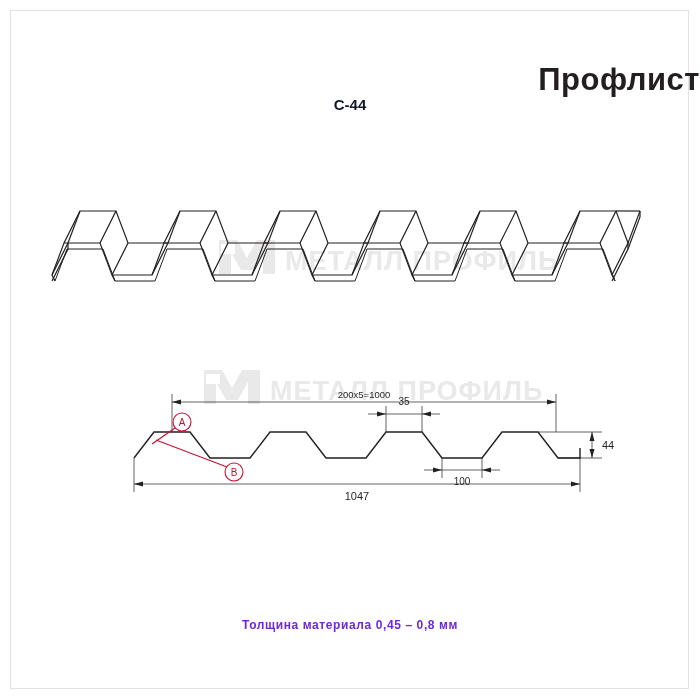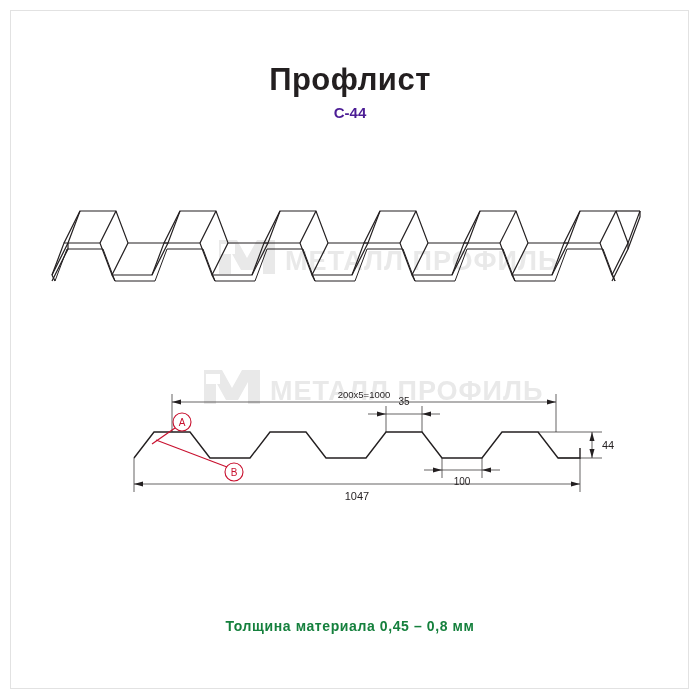--- a/index.html
+++ b/index.html
@@ -28,46 +28,46 @@
     width: 679px;
     height: 679px;
     border: 1px solid #e2e2e2;
     box-sizing: border-box;
   }
   .title {
     position: absolute;
     left: 0;
     top: 62px;
     width: 700px;
-    text-align: center;
+    text-align: right;
     font-size: 31px;
     font-weight: bold;
     letter-spacing: 0.5px;
     color: #231f20;
   }
   .subtitle {
     position: absolute;
     left: 0;
-    top: 104px;
+    top: 96px;
     width: 700px;
     text-align: center;
     font-size: 15px;
     font-weight: bold;
-    color: #4c1d95;
+    color: #0f172a;
   }
   .footer-note {
     position: absolute;
     left: 0;
     top: 618px;
     width: 700px;
     text-align: center;
-    font-size: 14px;
+    font-size: 12px;
     font-weight: bold;
     letter-spacing: 0.6px;
-    color: #15803d;
+    color: #6d28d9;
   }
   .iso-wrap {
     position: absolute;
     left: 50px;
     top: 165px;
     width: 600px;
     height: 160px;
   }
   .profile-wrap {
     position: absolute;

